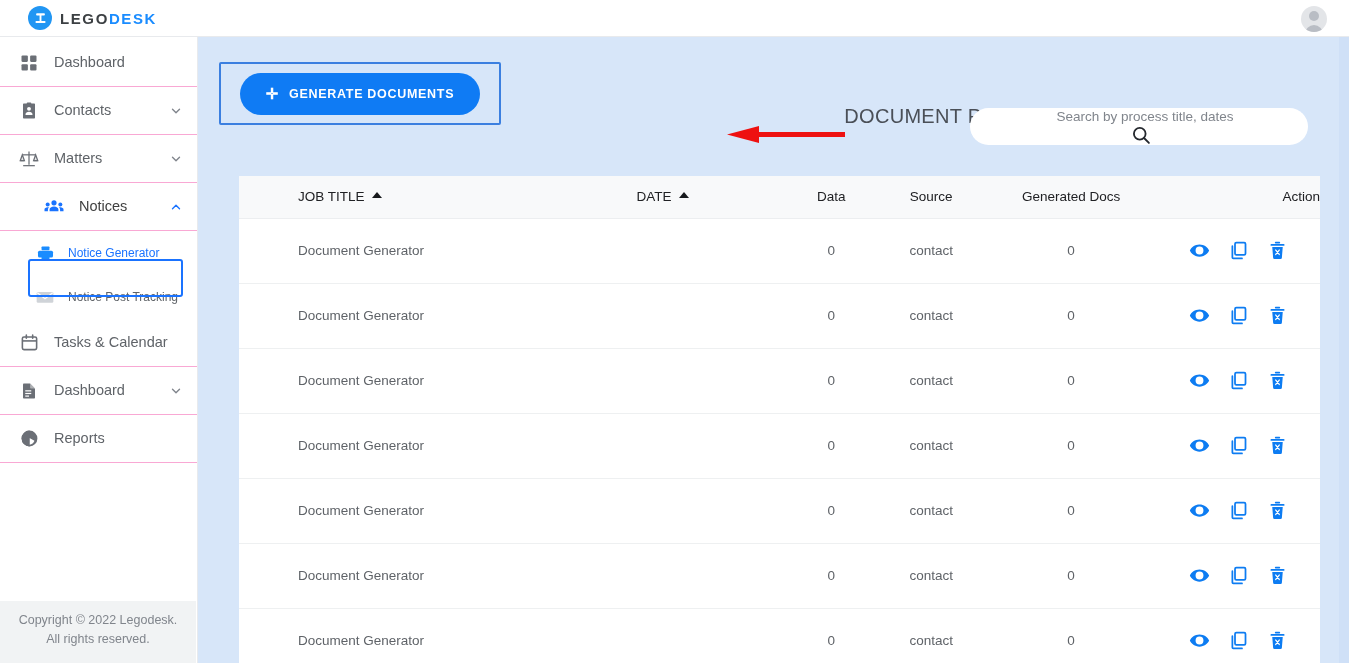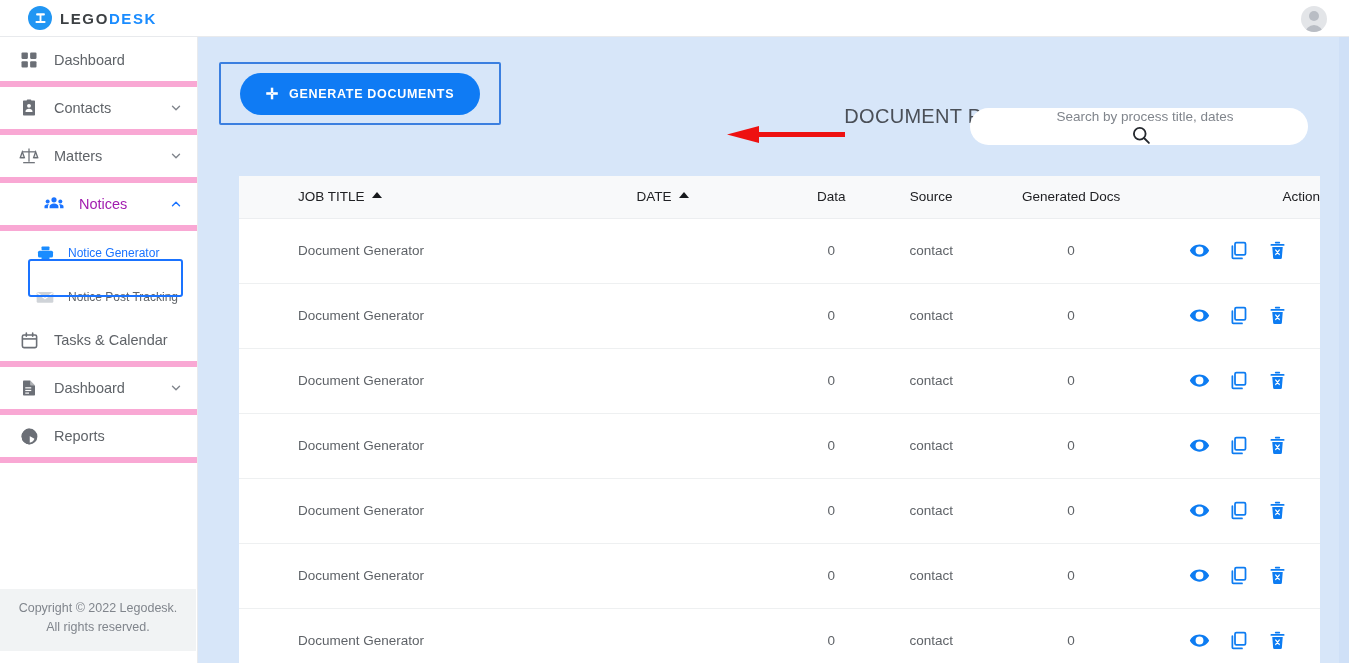--- a/index.html
+++ b/index.html
@@ -57,32 +57,32 @@
     width: 198px; height: 626px;
     background: #ffffff;
     border-right: 1px solid #e8eaed;
   }
   .nav { padding-top: 2px; }
   .nav-item {
     position: relative;
     display: flex; align-items: center;
     min-height: 48px;
     padding: 4px 14px 4px 18px;
-    border-bottom: 6px solid #f9a8d4;
+    border-bottom: 1px solid #f9a8d4;
     color: #5f6368;
     font-size: 14.5px;
     cursor: pointer;
   }
   .nav-item .ico {
     width: 22px; height: 22px; flex: none;
     margin-right: 14px;
     display: flex; align-items: center; justify-content: center;
     color: #6b6f76;
   }
-  .nav-item.active { color: #a21caf; padding-left: 43px; }
+  .nav-item.active { color: #404040; padding-left: 43px; }
   .nav-item.active .ico { color: #1a73ff; }
   .nav-label { flex: 1; line-height: 17px; }
   .chev {
     width: 14px; height: 14px; flex: none;
     color: #80858c;
   }
   .nav-item.active .chev { color: #1a73ff; }
 
   .sub-item {
     position: relative;
@@ -107,21 +107,21 @@
     position: absolute;
     left: 28px; top: 222px;
     width: 155px; height: 38px;
     border: 2px solid #1a73ff;
     border-radius: 3px;
     background: transparent;
     pointer-events: none;
   }
 
   .copyright {
-    position: absolute; left: 0; bottom: 12px;
+    position: absolute; left: 0; bottom: 0;
     width: 196px;
     padding: 10px 12px 14px;
     background: #f1f3f4;
     color: #80858c;
     font-size: 12.5px;
     text-align: center;
     line-height: 19px;
   }
 
   

